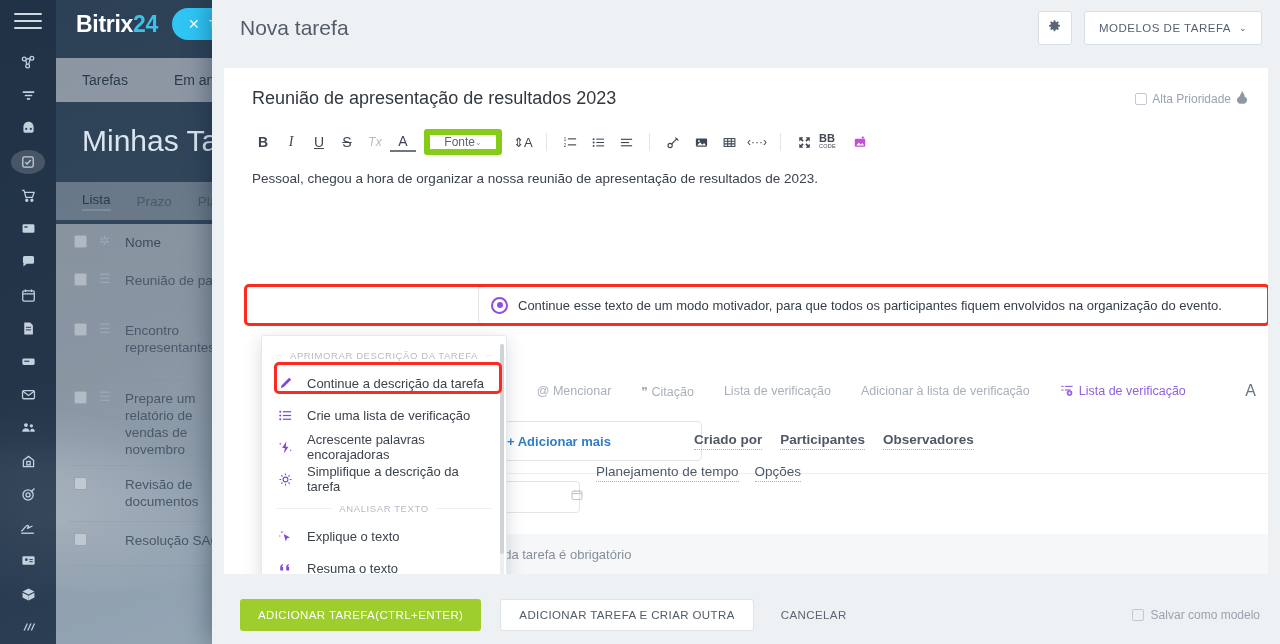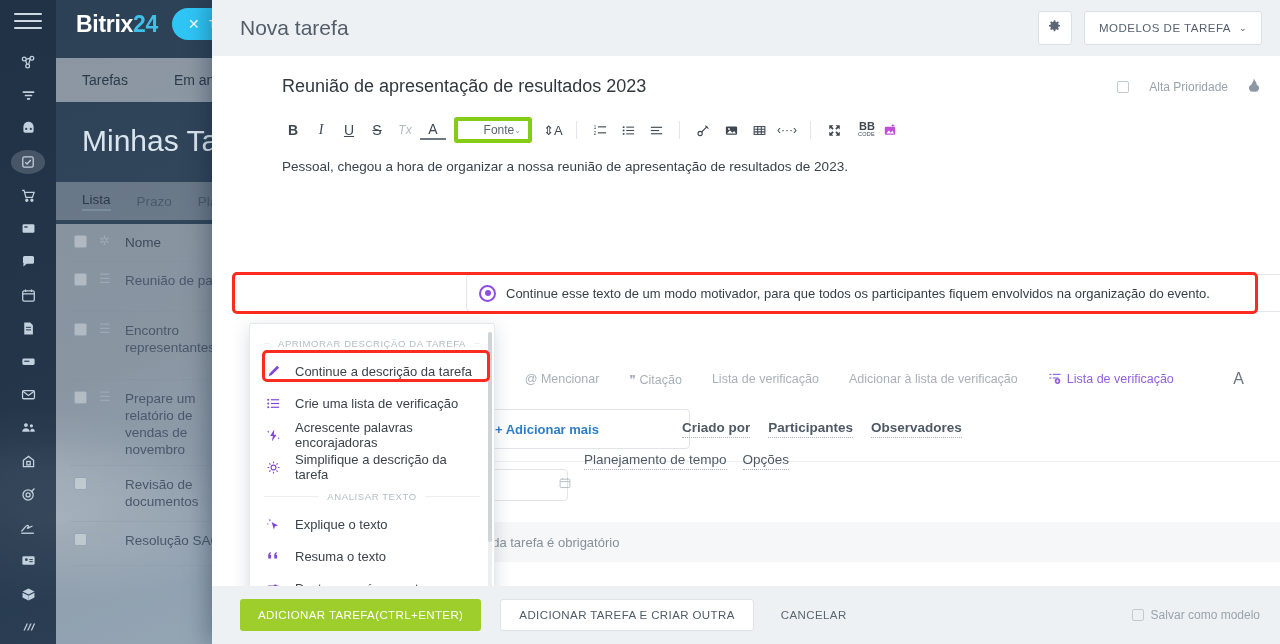--- a/index.html
+++ b/index.html
@@ -108,51 +108,51 @@
     cursor:pointer;
   }
   .tpl-btn{
     height:34px;border:1px solid #dadfe5;border-radius:3px;background:#fff;
     display:flex;align-items:center;gap:8px;padding:0 14px;
     font-size:11.5px;letter-spacing:.5px;color:#56616f;cursor:pointer;
   }
   .tpl-btn .cv{font-size:9px;}
 
   .modal-body{
-    flex:1;background:#fff;margin:0; position:relative; overflow:hidden;padding-left:42px;
+    flex:1;background:#fff;margin:12px; position:relative; overflow:hidden;
   }
 
   
   .task-title-row{
     display:flex;align-items:center;padding:20px 20px 16px 28px;gap:12px;
   }
   .task-title{font-size:18px;color:#32383f;flex:1;}
-  .prio{display:flex;align-items:center;gap:20px;font-size:12px;color:#9aa3ad;}
+  .prio{display:flex;align-items:center;gap:5px;font-size:12px;color:#9aa3ad;}
   .prio .chk2{width:12px;height:12px;border:1px solid #c2c9d1;border-radius:2px;}
   .flame{color:#8d98a4;font-size:13px;}
 
   
   .ed-toolbar{
     display:flex;align-items:center;gap:2px;padding:4px 20px 4px 26px;height:34px;
     color:#3f4752;
   }
   .tb{
     width:26px;height:26px;display:flex;align-items:center;justify-content:center;
     font-size:14px;border-radius:3px;cursor:pointer;color:#3f4752;
   }
   .tb.dim{color:#b3bac2;}
   .tb.mag{color:#c050d8;}
   .tb-sep{width:1px;height:18px;background:#e2e6ea;margin:0 8px;}
   .font-sel{
-    display:flex;align-items:center;justify-content:flex-end;
-    width:78px;height:26px;border:4px solid #84cc16;border-radius:3px;
+    display:flex;align-items:center;justify-content:center;
+    width:78px;height:26px;border:6px solid #84cc16;border-radius:3px;
     padding:0 7px;font-size:12px;color:#5c646f;margin:0 6px;cursor:pointer;
   }
   .font-sel .cv{font-size:8px;color:#8e97a2;}
-  .bbcode{display:flex;flex-direction:column;align-items:flex-end;line-height:8px;}
+  .bbcode{display:flex;flex-direction:column;align-items:flex-start;line-height:8px;}
   .bbcode b{font-size:11px;font-weight:bold;}
   .bbcode i{font-size:5.5px;font-style:normal;letter-spacing:.3px;}
 
   .ed-text{padding:12px 28px 8px 28px;font-size:13.5px;color:#3b424b;}
   .ai-bar{
     position:absolute;left:22px;top:0;width:1022px;height:38px;
     border:1px solid #e3e6ea;border-radius:4px;background:#fff;
     display:flex;align-items:center;gap:10px;padding:0 10px 0 12px;
   }
   .ai-ring{

